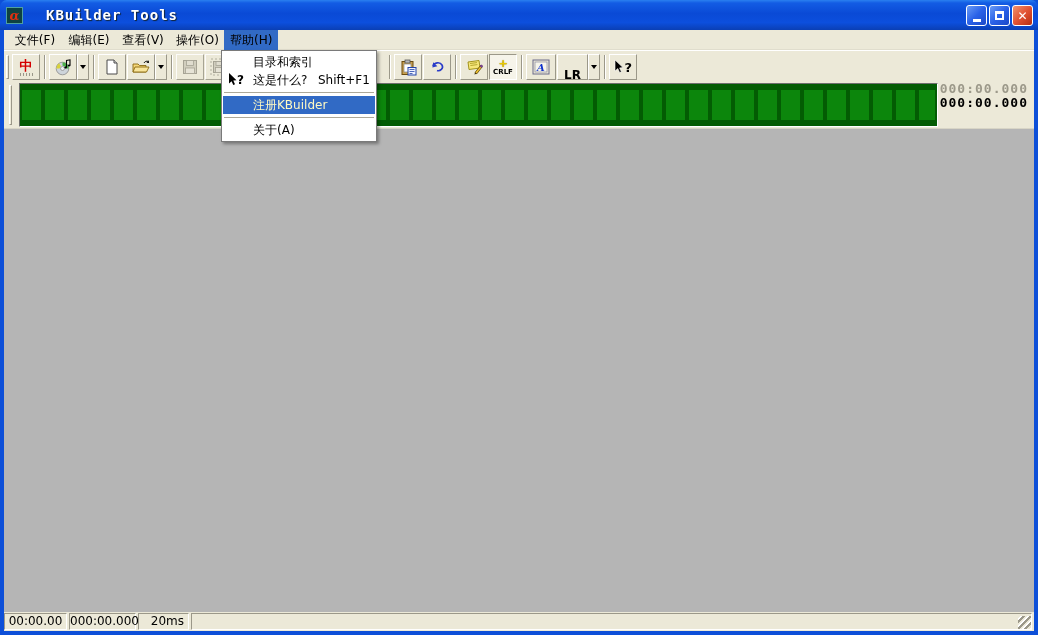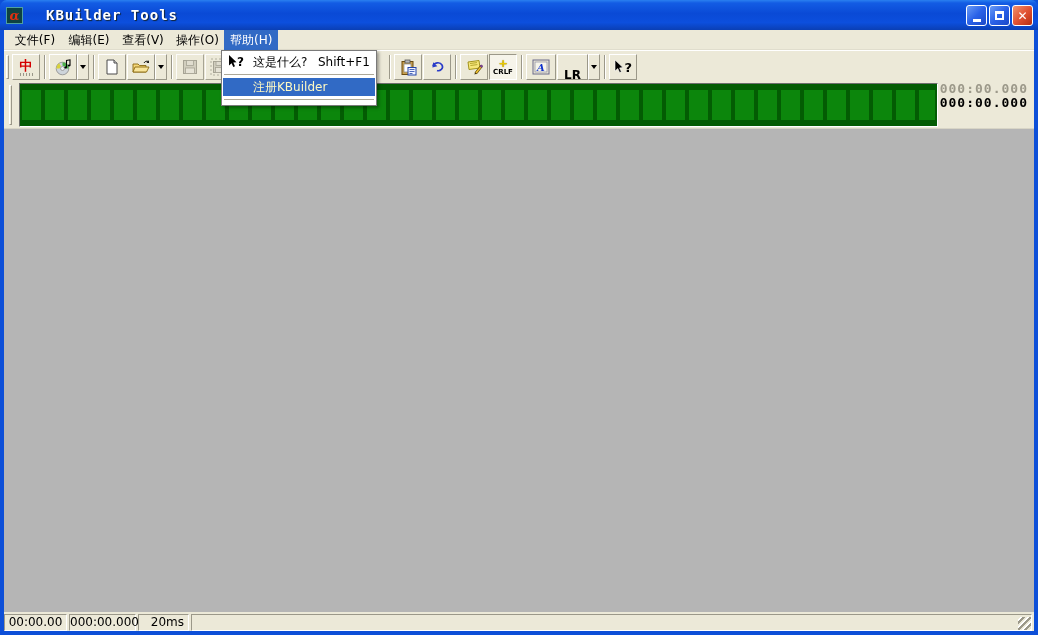--- a/index.html
+++ b/index.html
@@ -34,21 +34,21 @@
   .glyph-max { width:9px; height:9px; border:2px solid #fff; border-top-width:3px; }
   .glyph-close { font:bold 12px "DejaVu Sans", sans-serif; line-height:1; }
 
   
   .menubar {
     position:absolute; left:4px; top:30px; width:1030px; height:20px;
     background:#ece9d8; display:flex; align-items:flex-start; padding-left:4px;
     border-bottom:1px solid #e0ddcd;
   }
   .menubar-item { padding:0 6px; height:20px; line-height:20px; white-space:nowrap; width:54px; text-align:center; }
-  .menubar-item.active { background:#316ac5; color:#ffffff; }
+  .menubar-item.active { background:#316ac5; color:#000000; }
 
   
   .toolbar {
     position:absolute; left:4px; top:50px; width:1030px; height:32px;
     background:#ece9d8; border-top:1px solid #fff;
   }
   .tb-grip {
     position:absolute; left:2px; top:4px; width:3px; height:24px;
     border-left:1px solid #fff; border-top:1px solid #fff;
     border-right:1px solid #9b9889; border-bottom:1px solid #9b9889;
@@ -111,21 +111,21 @@
     position:absolute; right:6px; top:0; text-align:right;
     font:bold 13px "DejaVu Sans Mono", monospace; letter-spacing:1px; line-height:14px;
   }
   .tl-time-top { color:#9c998a; }
   .tl-time-bottom { color:#000; }
 
   
   .main-area { position:absolute; left:4px; top:128px; width:1030px; height:484px; background:#b5b5b5; border-top:1px solid #d8d5c6; }
 
   
-  .statusbar { position:absolute; left:4px; top:612px; width:1030px; height:19px; background:#ece9d8; display:flex; align-items:center; gap:2px; padding:1px 2px 0 0; }
+  .statusbar { position:absolute; left:4px; top:612px; width:1030px; height:19px; background:#ece9d8; display:flex; align-items:flex-start; gap:2px; padding:1px 2px 0 0; }
   .sb-panel {
     height:17px; line-height:15px; background:#ece9d8;
     border:1px solid; border-color:#9b9889 #fff #fff #9b9889;
     text-align:center; font-size:12px;
   }
   .sb-p1 { width:63px; }
   .sb-p2 { width:67px; }
   .sb-p3 { width:51px; text-align:right; padding-right:4px; }
   .sb-p4 { flex:1; position:relative; }
   .resize-grip {
@@ -311,29 +311,35 @@
     <div class="sb-panel sb-p1">00:00.00</div>
     <div class="sb-panel sb-p2">000:00.000</div>
     <div class="sb-panel sb-p3">20ms</div>
     <div class="sb-panel sb-p4">
       <div class="resize-grip"></div>
     </div>
   </div>
 
   <div class="popup-menu">
     <div class="menu-item">
+      <span>目录和索引</span>
+    </div>
+    <div class="menu-item">
       <span class="menu-icon">
         <svg width="18" height="14" viewBox="0 0 18 14">
           <path d="M1 0 L1 10.5 L3.6 8.2 L5.3 12 L7 11.2 L5.3 7.5 L8.5 7.2 Z" fill="#000"></path>
           <text x="9" y="11" font-family="DejaVu Sans, sans-serif" font-weight="bold" font-size="12" fill="#000">?</text>
         </svg>
       </span>
       <span>这是什么?</span>
       <span class="shortcut">Shift+F1</span>
     </div>
     <div class="menu-sep"></div>
     <div class="menu-item highlighted">
       <span>注册KBuilder</span>
     </div>
     <div class="menu-sep"></div>
+    <div class="menu-item">
+      <span>关于(A)</span>
+    </div>
   </div>
 
 </div>
 
 </body></html>

